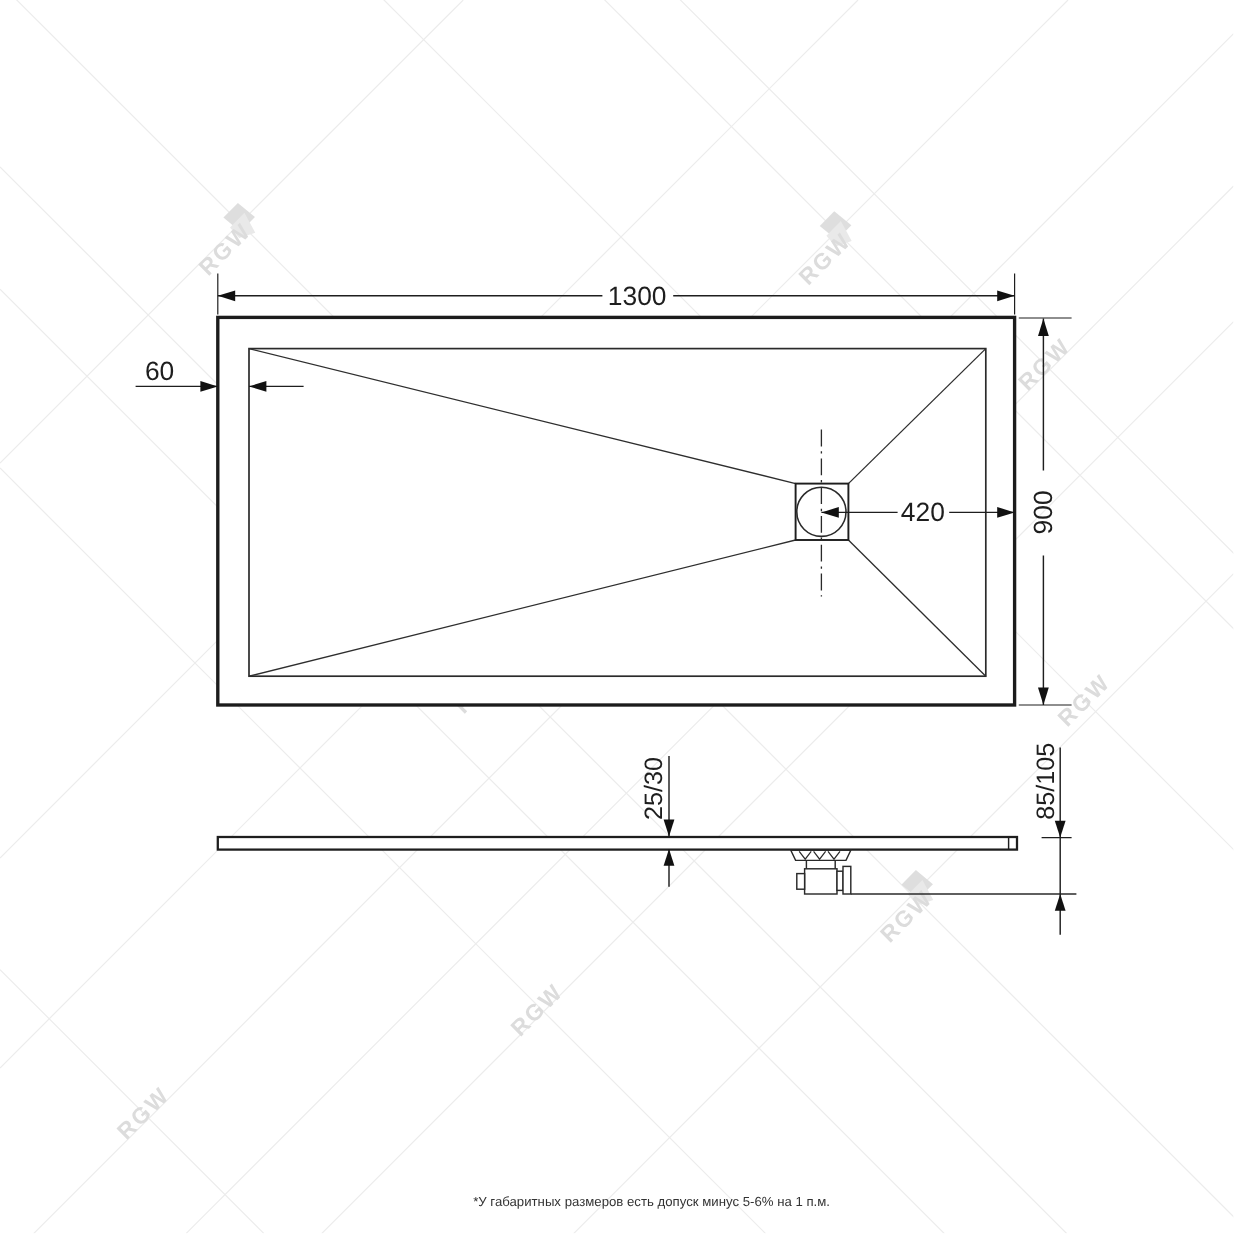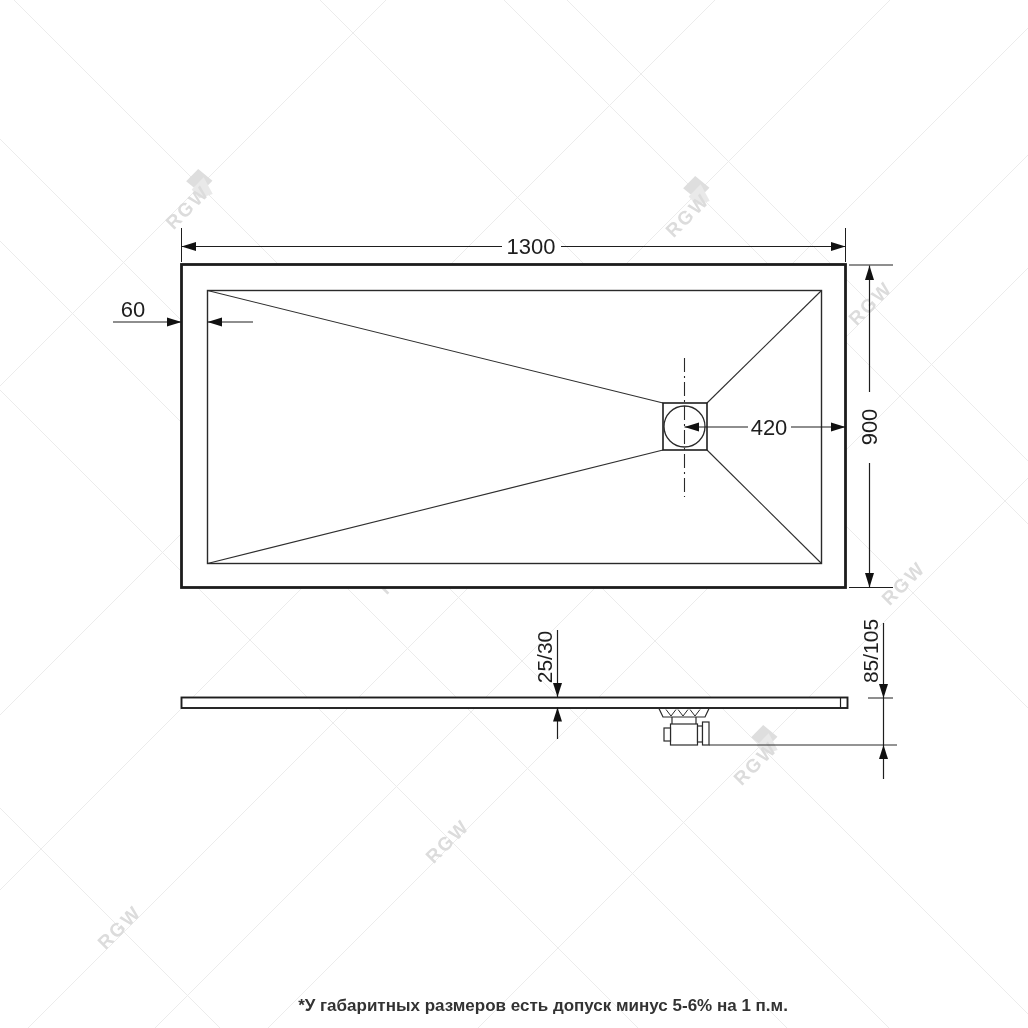--- a/index.html
+++ b/index.html
@@ -7,21 +7,21 @@
     position:relative;width:1028px;height:1028px;background:#fff;overflow:hidden;
     font-family:"Liberation Sans", sans-serif;
   }
   svg{position:absolute;left:0;top:0;}
   .dim-text{font-family:"Liberation Sans", sans-serif;font-size:22px;fill:#1e1e1e;}
   .dim-text-sm{font-family:"Liberation Sans", sans-serif;font-size:21px;fill:#1e1e1e;}
   .wm-text{font-family:"Liberation Sans", sans-serif;font-size:19px;font-weight:bold;
            letter-spacing:2px;fill:#dcdcdc;}
   #footer-note{
     position:absolute;left:543px;top:996px;transform:translateX(-50%);
-    white-space:nowrap;font-size:17px;color:#333;font-weight:bold;
+    white-space:nowrap;font-size:11px;color:#333;
   }
 </style>
 </head>
 <body>
 
 <div id="canvas">
 
 <svg width="1028" height="1028" viewBox="0 0 1028 1028">
 
   <g stroke="#ececec" stroke-width="1">

